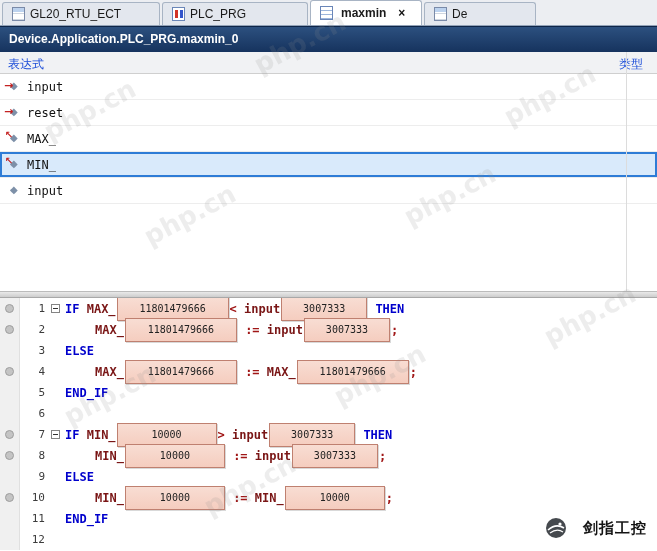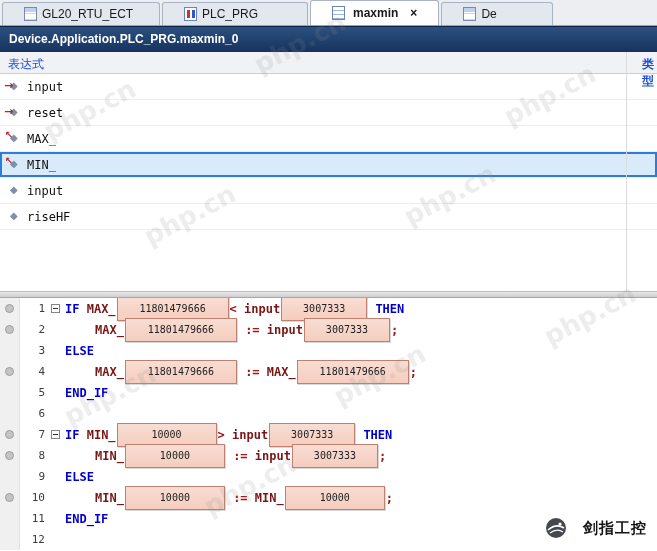--- a/index.html
+++ b/index.html
@@ -8,21 +8,21 @@
     --selection_border:#2e7cd6; --selection_bg:#d9eafb; --titlebar:#1d3f73;
   }
   *{box-sizing:border-box;}
   html,body{margin:0;padding:0;}
   body{width:657px;height:551px;position:relative;overflow:hidden;background:#fff;
        font-family:"Liberation Sans",sans-serif;}
 
   
   .tab-bar{position:absolute;top:0;left:0;right:0;height:26px;display:flex;align-items:flex-end;
            padding-left:2px;background:#eceef2;border-bottom:1px solid #93a3b8;overflow:hidden;}
-  .tab{display:flex;align-items:center;gap:5px;height:23px;padding:0 21px;font-size:12px;color:#1a1a1a;
+  .tab{display:flex;align-items:center;gap:5px;height:23px;padding:0 9px;font-size:12px;color:#1a1a1a;
        background:#e3e7ee;border:1px solid #a8b4c4;border-bottom:none;border-radius:3px 3px 0 0;
        position:relative;flex:none;margin-right:2px;overflow:hidden;cursor:default;}
   .tab:nth-child(1){min-width:158px;}
   .tab:nth-child(2){min-width:146px;}
   .tab:nth-child(3){min-width:112px;gap:8px;}
   .tab:nth-child(4){min-width:112px;}
   .tab:nth-child(5){min-width:120px;}
   .tab.active{background:#fff;font-weight:bold;height:25px;}
   .tab-label{white-space:nowrap;}
   .tab-close{margin-left:4px;font-weight:bold;font-size:12px;color:#111;line-height:1;}
@@ -40,21 +40,21 @@
   
   .title-bar{position:absolute;top:26px;left:0;right:0;height:26px;
              background:linear-gradient(180deg,#2c507f,#16335e);border-top:1px solid #0e2548;}
   .title-text{color:#fff;font-weight:bold;font-size:12px;line-height:25px;padding-left:9px;white-space:nowrap;}
 
   
   .decl-panel{position:absolute;top:52px;left:0;right:0;height:239px;background:#fff;}
   .decl-header{height:22px;background:#f1f2f4;border-bottom:1px solid #cfcfcf;position:relative;
                font-size:12px;color:#1d4ed8;}
   .col-expr{position:absolute;left:8px;top:4px;}
-  .col-type{position:absolute;left:642px;top:4px;font-weight:bold;}
+  .col-type{position:absolute;left:619px;top:4px;}
   .col-divider{position:absolute;left:626px;top:0;bottom:0;width:1px;background:#dcdcdc;}
   .decl-row{height:26px;display:flex;align-items:center;padding-left:5px;border-bottom:1px solid #ededed;
             font:12px "DejaVu Sans Mono",monospace;color:#111;position:relative;}
   .decl-row.selected{background:var(--selection_bg);box-shadow:inset 0 0 0 2px var(--selection_border);}
   .var-icon{width:18px;height:16px;position:relative;flex:none;margin-right:4px;}
   .var-icon::before{content:"◆";position:absolute;left:5px;top:1px;font-size:10px;color:#7d90a8;
                     font-family:"DejaVu Sans",sans-serif;}
   .var-input-icon::after{content:"→";position:absolute;left:-1px;top:0;font-size:11px;font-weight:bold;
                          color:#c42222;font-family:"DejaVu Sans",sans-serif;}
   .var-output-icon::after{content:"↖";position:absolute;left:0;top:-2px;font-size:10px;font-weight:bold;
@@ -146,24 +146,20 @@
     <span class="decl-name">MAX_</span>
   </div>
         <div class="decl-row selected">
     <span class="var-icon var-output-icon"></span>
     <span class="decl-name">MIN_</span>
   </div>
         <div class="decl-row">
     <span class="var-icon var-local-icon"></span>
     <span class="decl-name">input</span>
   </div>
-        <div class="decl-row">
-    <span class="var-icon var-local-icon"></span>
-    <span class="decl-name">riseHF</span>
-  </div>
       </div>
     <div class="col-divider"></div>
   </div>
 
   <div class="splitter"></div>
 
   <div class="code-panel">
     <div>
         <div class="code-line">
           <span class="bp-margin">

